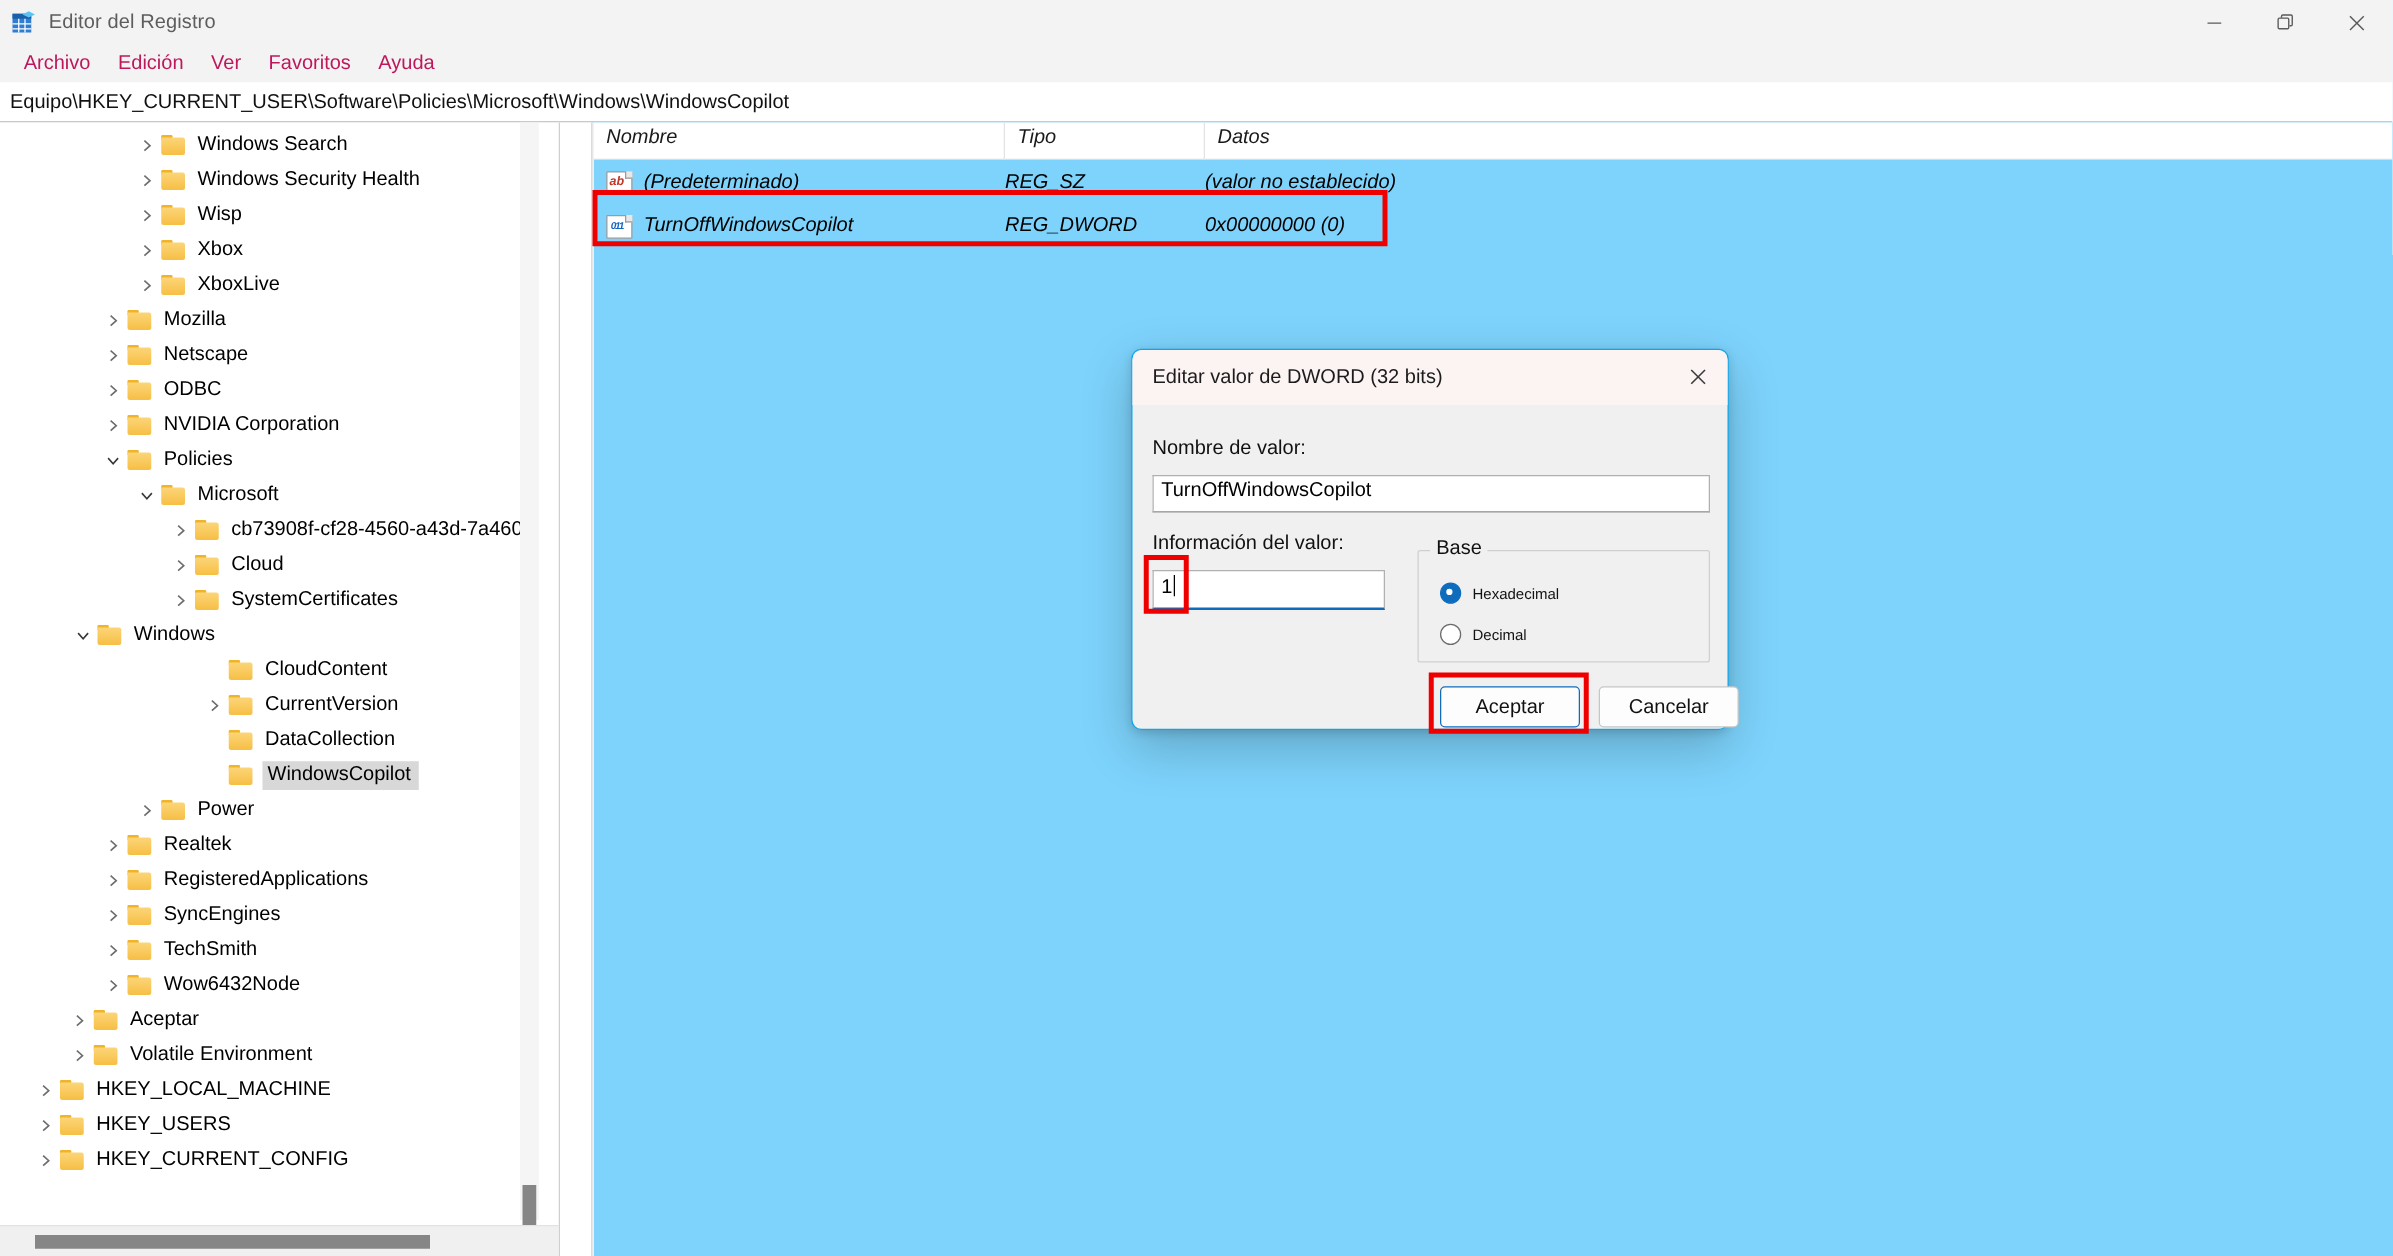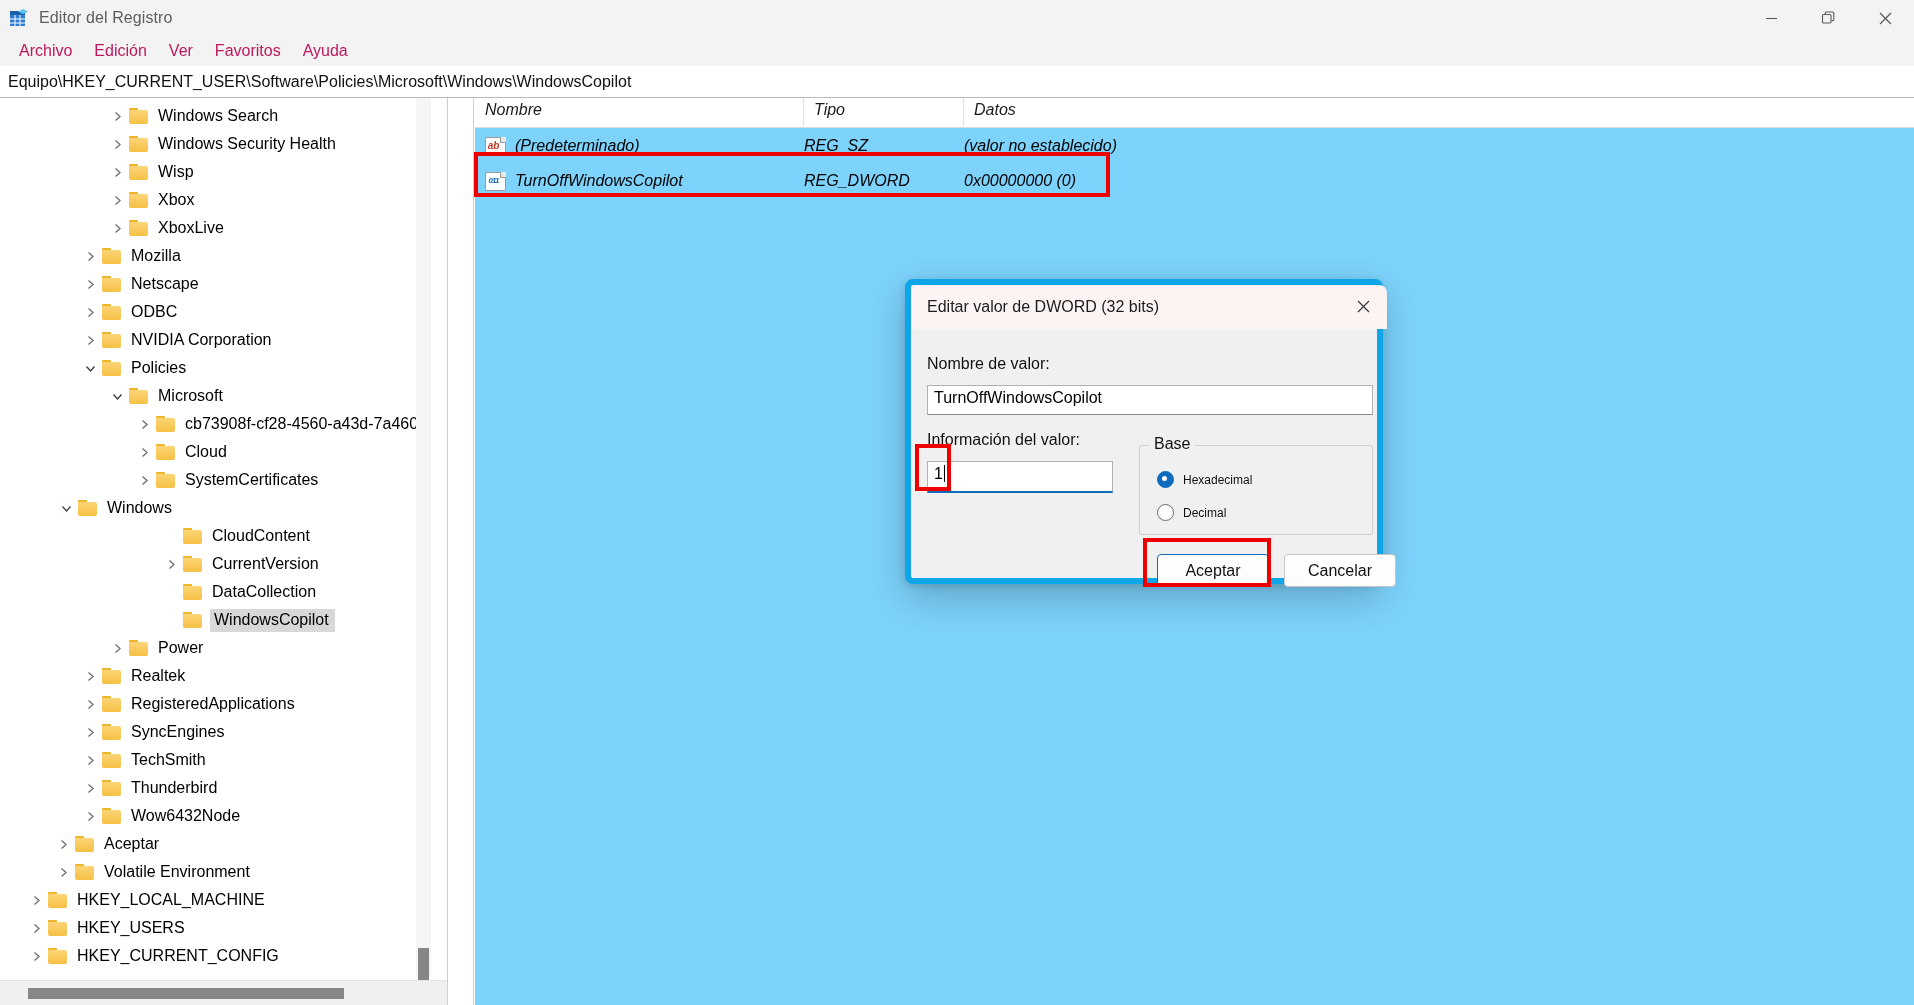--- a/index.html
+++ b/index.html
@@ -208,21 +208,21 @@
     pointer-events: none;
     z-index: 60;
   }
 
   
   #dlg {
     position: absolute;
     left: 905px; top: 279px;
     width: 478px; height: 305px;
     background: #f0f0f0;
-    border: 6px solid #0ea5e9;
+    border: 1px solid #0ea5e9;
     border-radius: 8px;
     box-shadow: 0 14px 40px rgba(0,0,0,.22), 0 2px 8px rgba(0,0,0,.14);
     z-index: 50;
   }
   #dlg-title {
     position: absolute; left: 0; top: 0;
     width: 476px; height: 44px;
     background: #fcf3f3;
     border-radius: 8px 8px 0 0;
     display: flex; align-items: center;
@@ -640,32 +640,20 @@
         <div class="trow" style="padding-left: 79px;">
           <span class="chev">
             <svg width="11" height="11" viewBox="0 0 11 11">
               <polyline points="3.5,1.5 8,5.5 3.5,9.5" fill="none" stroke="#6d6d6d" stroke-width="1.3"></polyline>
             </svg>
           </span>
           <span class="folder">
             <span class="tab"></span>
             <span class="body"></span>
           </span>
-          <span class="lbl">Thunderbird</span>
-        </div>
-        <div class="trow" style="padding-left: 79px;">
-          <span class="chev">
-            <svg width="11" height="11" viewBox="0 0 11 11">
-              <polyline points="3.5,1.5 8,5.5 3.5,9.5" fill="none" stroke="#6d6d6d" stroke-width="1.3"></polyline>
-            </svg>
-          </span>
-          <span class="folder">
-            <span class="tab"></span>
-            <span class="body"></span>
-          </span>
           <span class="lbl">Wow6432Node</span>
         </div>
         <div class="trow" style="padding-left: 52px;">
           <span class="chev">
             <svg width="11" height="11" viewBox="0 0 11 11">
               <polyline points="3.5,1.5 8,5.5 3.5,9.5" fill="none" stroke="#6d6d6d" stroke-width="1.3"></polyline>
             </svg>
           </span>
           <span class="folder">
             <span class="tab"></span>

